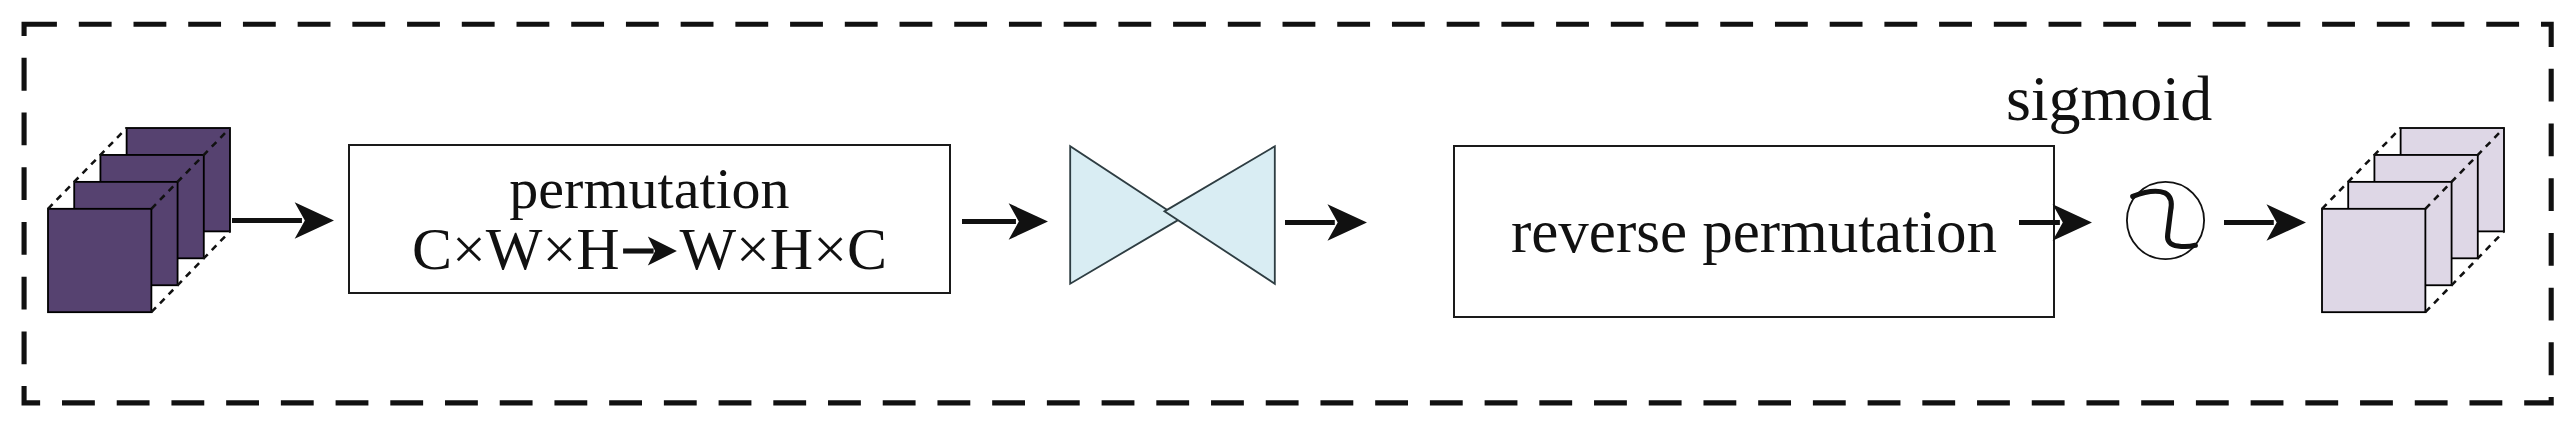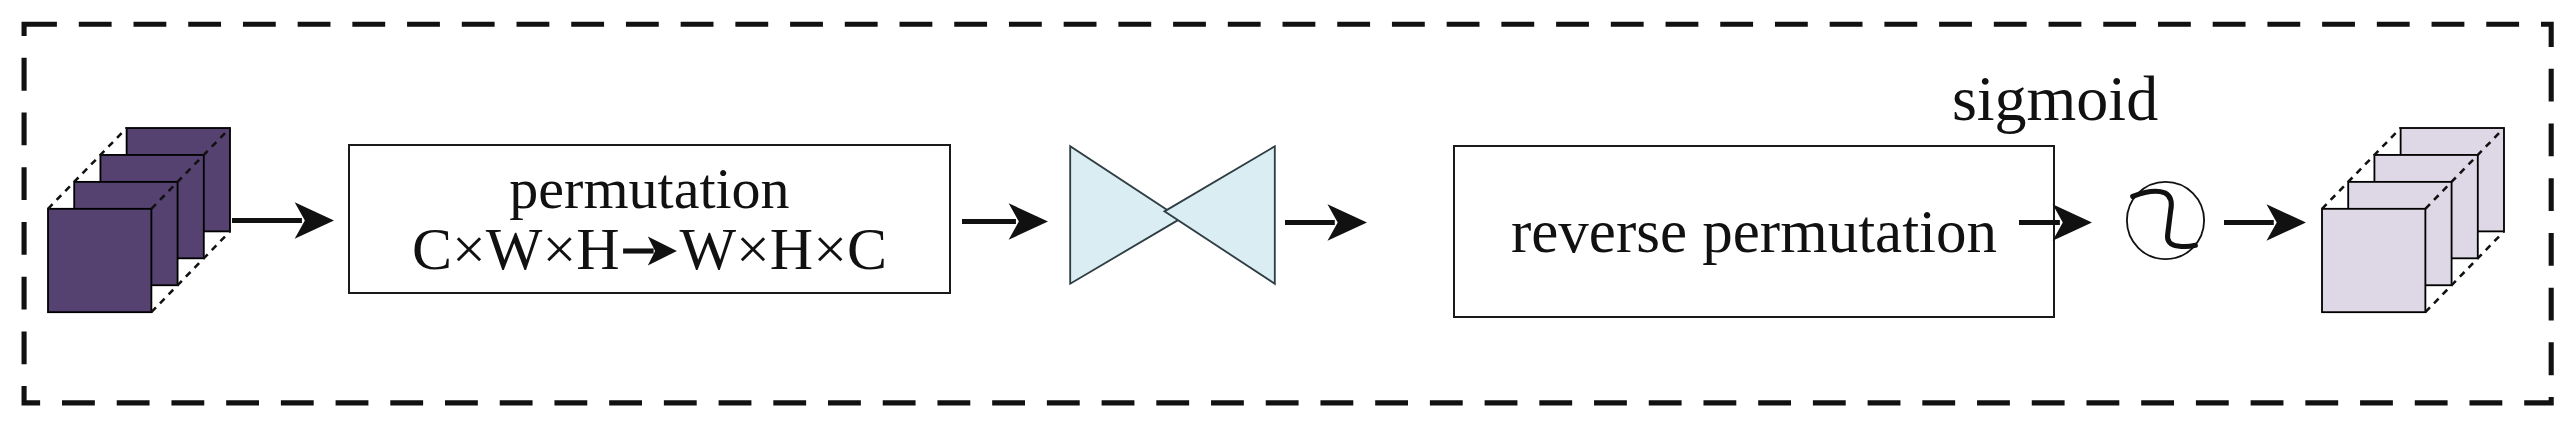--- a/index.html
+++ b/index.html
@@ -101,21 +101,21 @@
 
   <div class="process-box" style="left:1453px;top:145px;width:602px;height:173px">
     <div class="box-label-single">reverse permutation</div>
   </div>
 
   <svg class="abs" style="left:2019px;top:202px" width="73" height="41" viewBox="0 0 100 56">
     <line x1="0" y1="28" x2="56" y2="28" stroke="#111111" stroke-width="7"></line>
     <polygon points="46,3 100,28 46,53 60,28" fill="#111111"></polygon>
   </svg>
 
-  <div class="float-label" style="left:1942px;top:67px;width:226px">sigmoid</div>
+  <div class="float-label" style="left:1996px;top:67px;width:226px">sigmoid</div>
   <svg class="abs" style="left:2124px;top:179px" width="83" height="83" viewBox="0 0 114 114">
     <circle cx="57" cy="57" r="53" fill="#ffffff" stroke="#111111" stroke-width="2.5"></circle>
     <path d="M 12 24 Q 40 13 56 19 Q 68 25 64 44 L 60 76 Q 58 90 74 92 Q 86 94 98 91" fill="none" stroke="#111111" stroke-width="7" stroke-linecap="round" stroke-linejoin="round"></path>
   </svg>
 
   <svg class="abs" style="left:2224px;top:202px" width="82" height="41" viewBox="0 0 112 56">
     <line x1="0" y1="28" x2="68" y2="28" stroke="#111111" stroke-width="7"></line>
     <polygon points="58,3 112,28 58,53 72,28" fill="#111111"></polygon>
   </svg>
 

